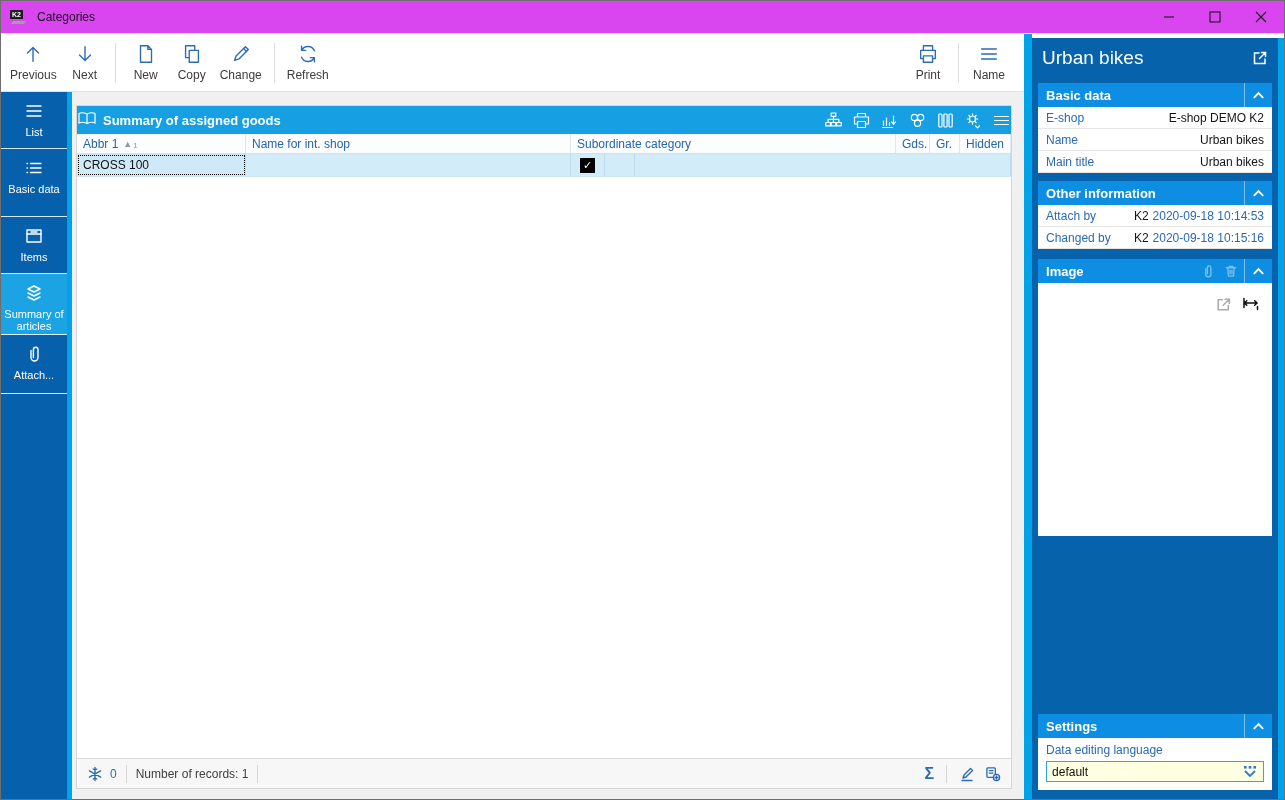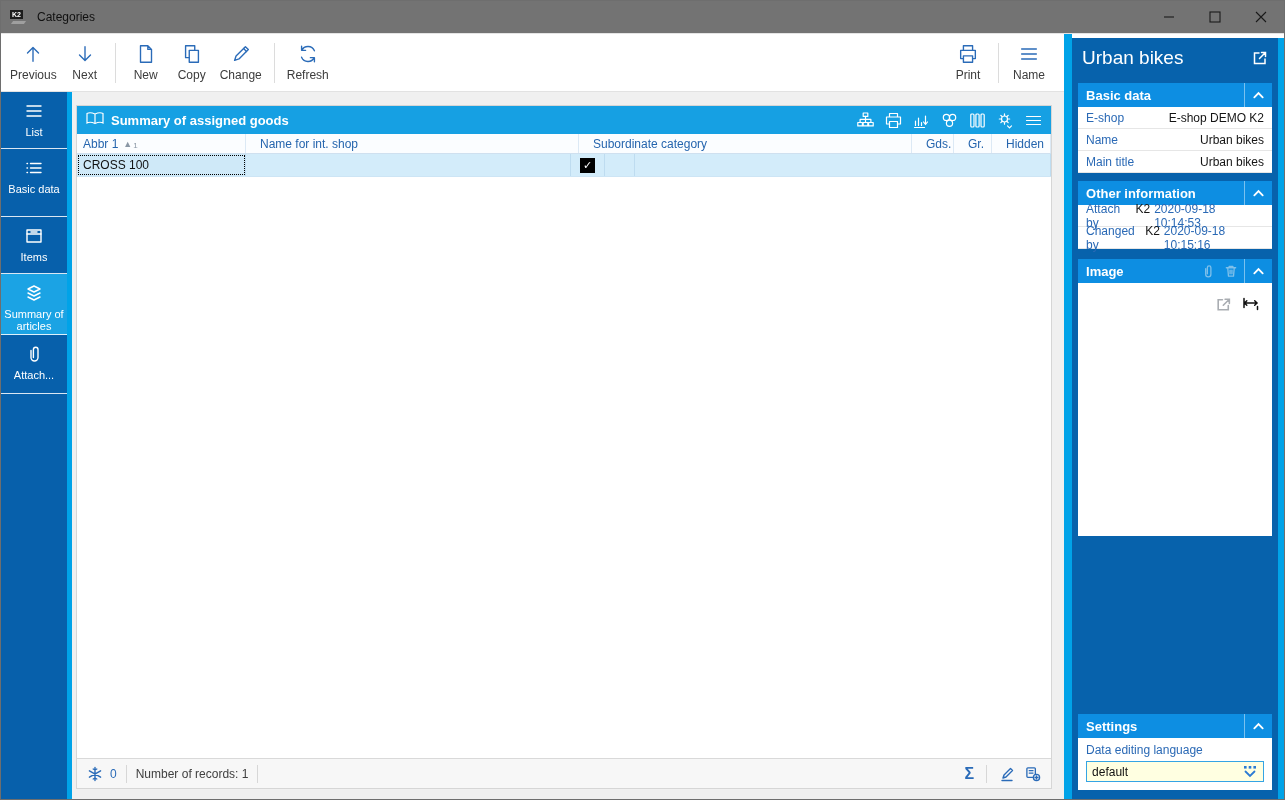--- a/index.html
+++ b/index.html
@@ -2,21 +2,21 @@
 <html><head>
 <meta charset="utf-8">
 <style>
   * { box-sizing: border-box; margin: 0; padding: 0; }
   html,body { background:#c9c9c9; font-family:"Liberation Sans", sans-serif; }
   .window { width:1285px; height:800px; border:1px solid #6e6e6e; background:#fff;
             display:flex; flex-direction:column; overflow:hidden; }
 
   
   .titlebar { flex:0 0 33px; display:flex; align-items:center; padding-left:9px;
-              border-bottom:1px solid #e4e4e4; background:#737373; }
+              border-bottom:1px solid #e4e4e4; background:#d946ef; }
   .k2logo { width:18px; height:14px; position:relative; flex:0 0 18px; }
   .k2box { position:absolute; top:0; left:0; background:#1c1c1c; color:#fff;
            font-size:7px; font-weight:bold; line-height:9px; padding:0 2px; }
   .k2swoosh { position:absolute; bottom:0; left:2px; width:13px; height:3px;
               background:#9f9f9f; transform:skewX(-35deg); }
   .apptitle { font-size:12px; color:#101010; margin-left:9px; }
   .wincontrols { margin-left:auto; display:flex; height:100%; }
   .winbtn { width:46px; display:flex; align-items:center; justify-content:center; }
   .winbtn svg { stroke:#1a1a1a; stroke-width:1.1; fill:none; }
 
@@ -47,29 +47,29 @@
               stroke-linecap:round; stroke-linejoin:round; flex:0 0 20px; }
   .slabel { font-size:11px; line-height:12px; text-align:center; margin-top:5px;
             max-width:60px; overflow:hidden; }
   .tabs-fill { flex:1; border-bottom:none; }
   .sstrip { width:5px; background:#00a3e8; }
 
   .workarea { flex:1; padding:13px 12px 10px 4px; min-width:0; }
 
   
   .panel { height:100%; display:flex; flex-direction:column; border:1px solid #d6d6d6; background:#fff; }
-  .ptitle { flex:0 0 28px; background:#16a0e3; display:flex; align-items:center; padding:0 9px; }
+  .ptitle { flex:0 0 28px; background:#16a0e3; display:flex; align-items:center; padding:0 1px; }
   .ptitle-label { color:#fff; font-weight:bold; font-size:13px; margin-left:7px; }
   .pticons { margin-left:auto; display:flex; align-items:center; gap:11px; }
   .pticons svg { width:17px; height:17px; stroke:#fff; fill:none; stroke-width:1.2;
                  stroke-linecap:round; stroke-linejoin:round; }
   .pt-book svg { width:18px; height:15px; stroke:#fff; fill:none; stroke-width:1.2; }
 
   .ghead { flex:0 0 20px; display:flex; background:#fbfdff; border-bottom:1px solid #cfe0ef;
-           font-size:12px; color:#2565ae;gap:8px; }
+           font-size:12px; color:#2565ae; }
   .gcell { padding:0 6px; display:flex; align-items:center; border-right:1px solid #dce9f5; overflow:hidden; white-space:nowrap; }
   .c1 { flex:0 0 169px; } .c2 { flex:0 0 325px; } .c3 { flex:0 0 325px; }
   .c4 { flex:0 0 34px; } .c5 { flex:0 0 30px; } .c6 { flex:1; }
   .sortmark { color:#8a97a5; font-size:9px; margin-left:5px; }
   .sortorder { color:#8a97a5; font-size:8px; margin-left:1px; margin-top:4px; }
 
   .grow { flex:0 0 23px; display:flex; background:#d3ecfa; border-bottom:1px solid #cde5f5;
           font-size:12px; color:#111; }
   .grow .gcell { border-right:1px solid #bedcf0; }
   .selcell { background:#cfe9f8; outline:1px dotted #000; outline-offset:-2px; }

